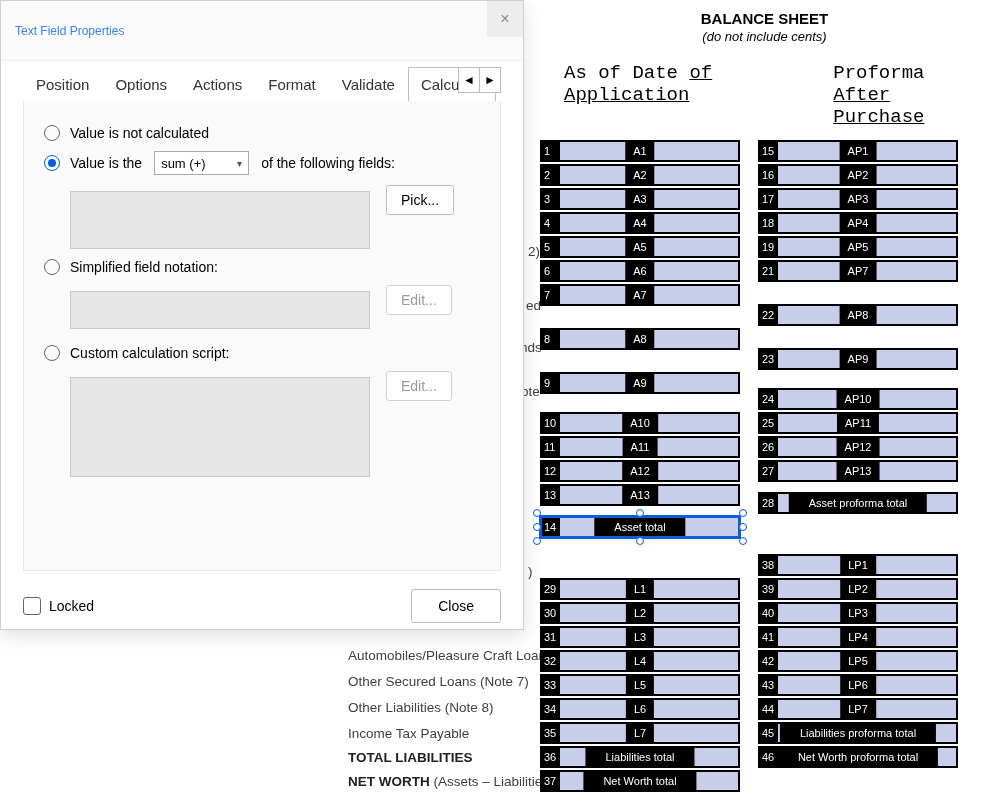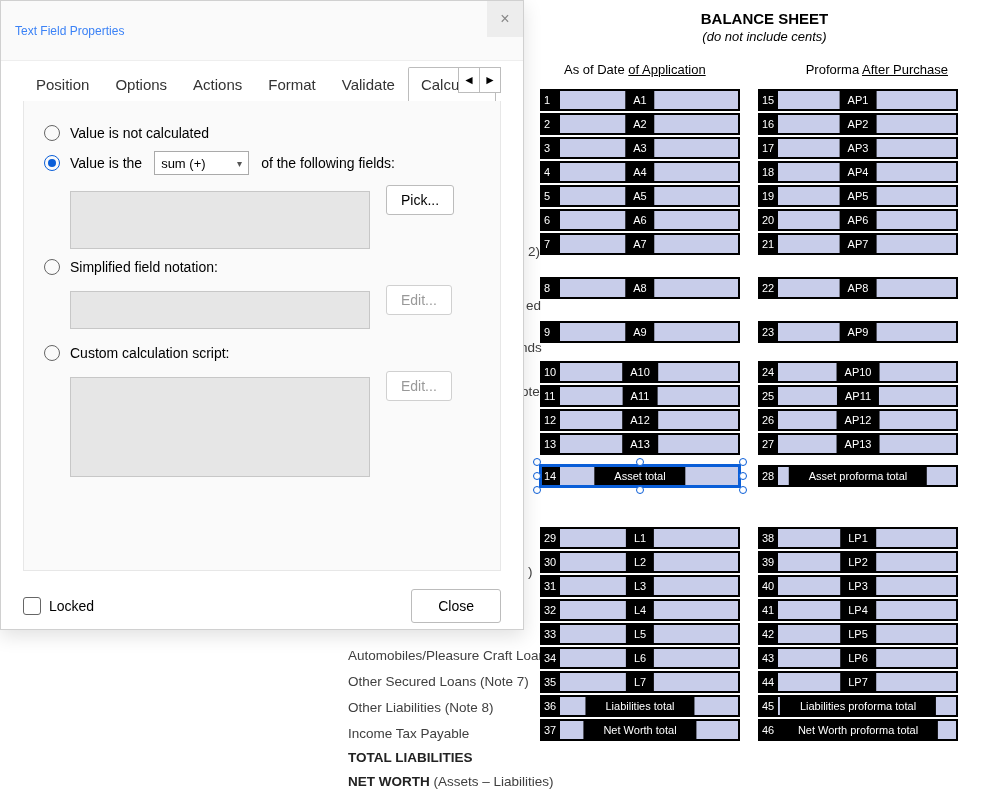--- a/index.html
+++ b/index.html
@@ -37,21 +37,21 @@
   .behind-text.bold { font-weight:700; color:#222; }
   
   
   .pencil-box { position:absolute; left:140px; top:-10px; width:50px; height:40px; border-left:1.5px solid #d8d8d8; border-right:1.5px solid #d8d8d8; display:flex;align-items:flex-end;justify-content:center; padding-bottom:6px; }
   
   
   .rform { position:absolute; left:540px; top:10px; right:10px; }
   .rform-title { text-align:center; font-weight:700; font-size:15px; }
   .rform-sub { text-align:center; font-style:italic; font-size:13px; margin-top:2px; }
   .col-heads { display:flex; margin-top:18px; }
-  .col-head { font-size:13px; }
+  .col-head { font-size:19px;font-family:Liberation Mono, monospace; }
   .col-head.left { margin-left:24px; }
   .col-head.right { margin-left:100px; }
   .col-head .u { text-decoration:underline; }
   
   .field-cols { display:flex; gap:18px; margin-top:12px; }
   .field-col { width:200px; display:flex; flex-direction:column; gap:2px; }
   .frow { height:22px; border:2px solid #000; background:#c8cdea; position:relative; display:flex; align-items:center; }
   .num { width:18px; height:100%; background:#000; color:#fff; font-size:11px; display:flex;align-items:center; padding-left:2px; }
   .mid { position:absolute; left:50%; transform:translateX(-50%); height:100%; background:#000; color:#fff; font-size:11px; padding:0 8px; display:flex;align-items:center; }
   .mid.long { padding:0 20px; white-space:nowrap; }
@@ -222,24 +222,20 @@
         </div>
         <div class="frow">
           <div class="num">18</div>
           <div class="mid">AP4</div>
         </div>
         <div class="frow">
           <div class="num">19</div>
           <div class="mid">AP5</div>
         </div>
         <div class="frow">
-          <div class="num">20</div>
-          <div class="mid">AP6</div>
-        </div>
-        <div class="frow">
           <div class="num">21</div>
           <div class="mid">AP7</div>
         </div>
         <div style="height: 18px;"></div>
         <div class="frow">
           <div class="num">22</div>
           <div class="mid">AP8</div>
         </div>
         <div style="height: 18px;"></div>
         <div class="frow">

